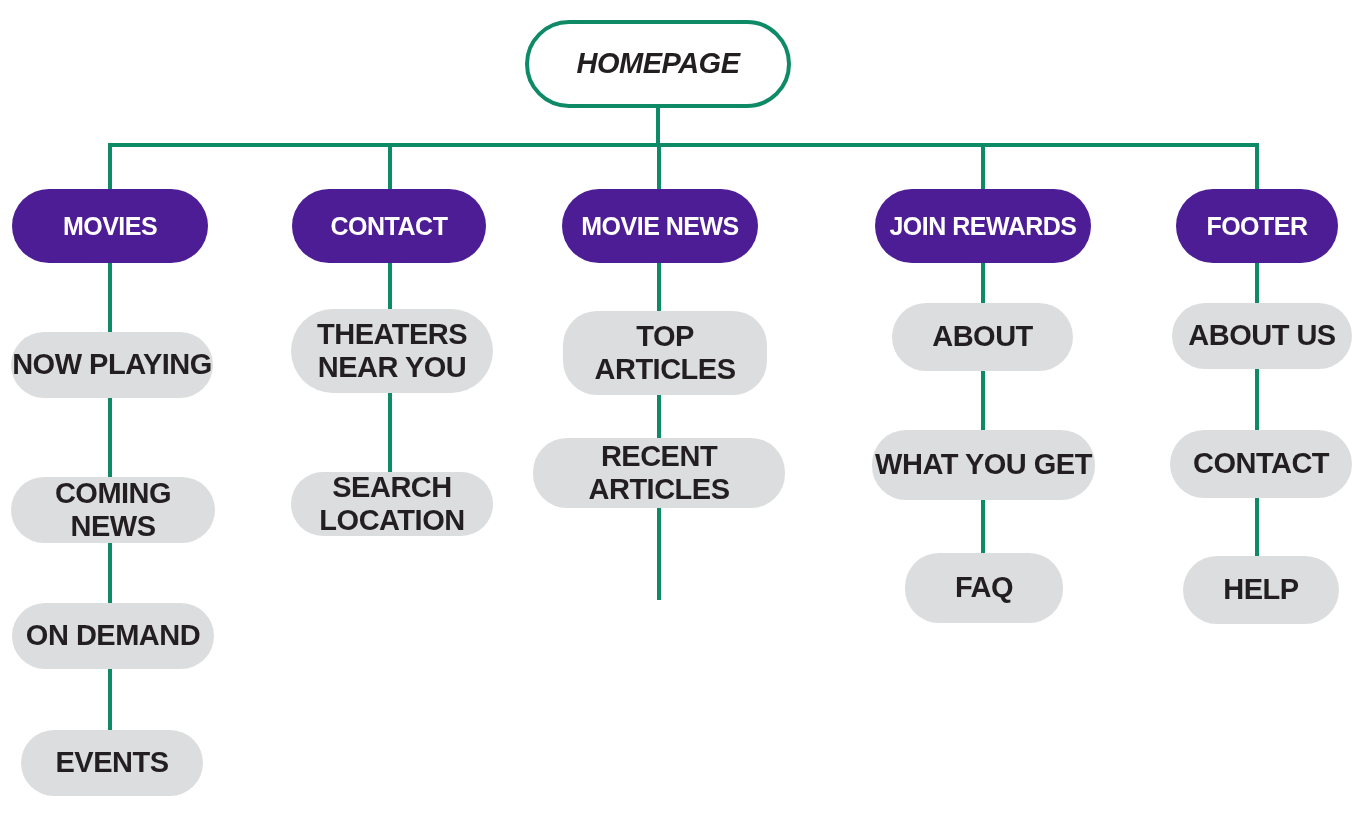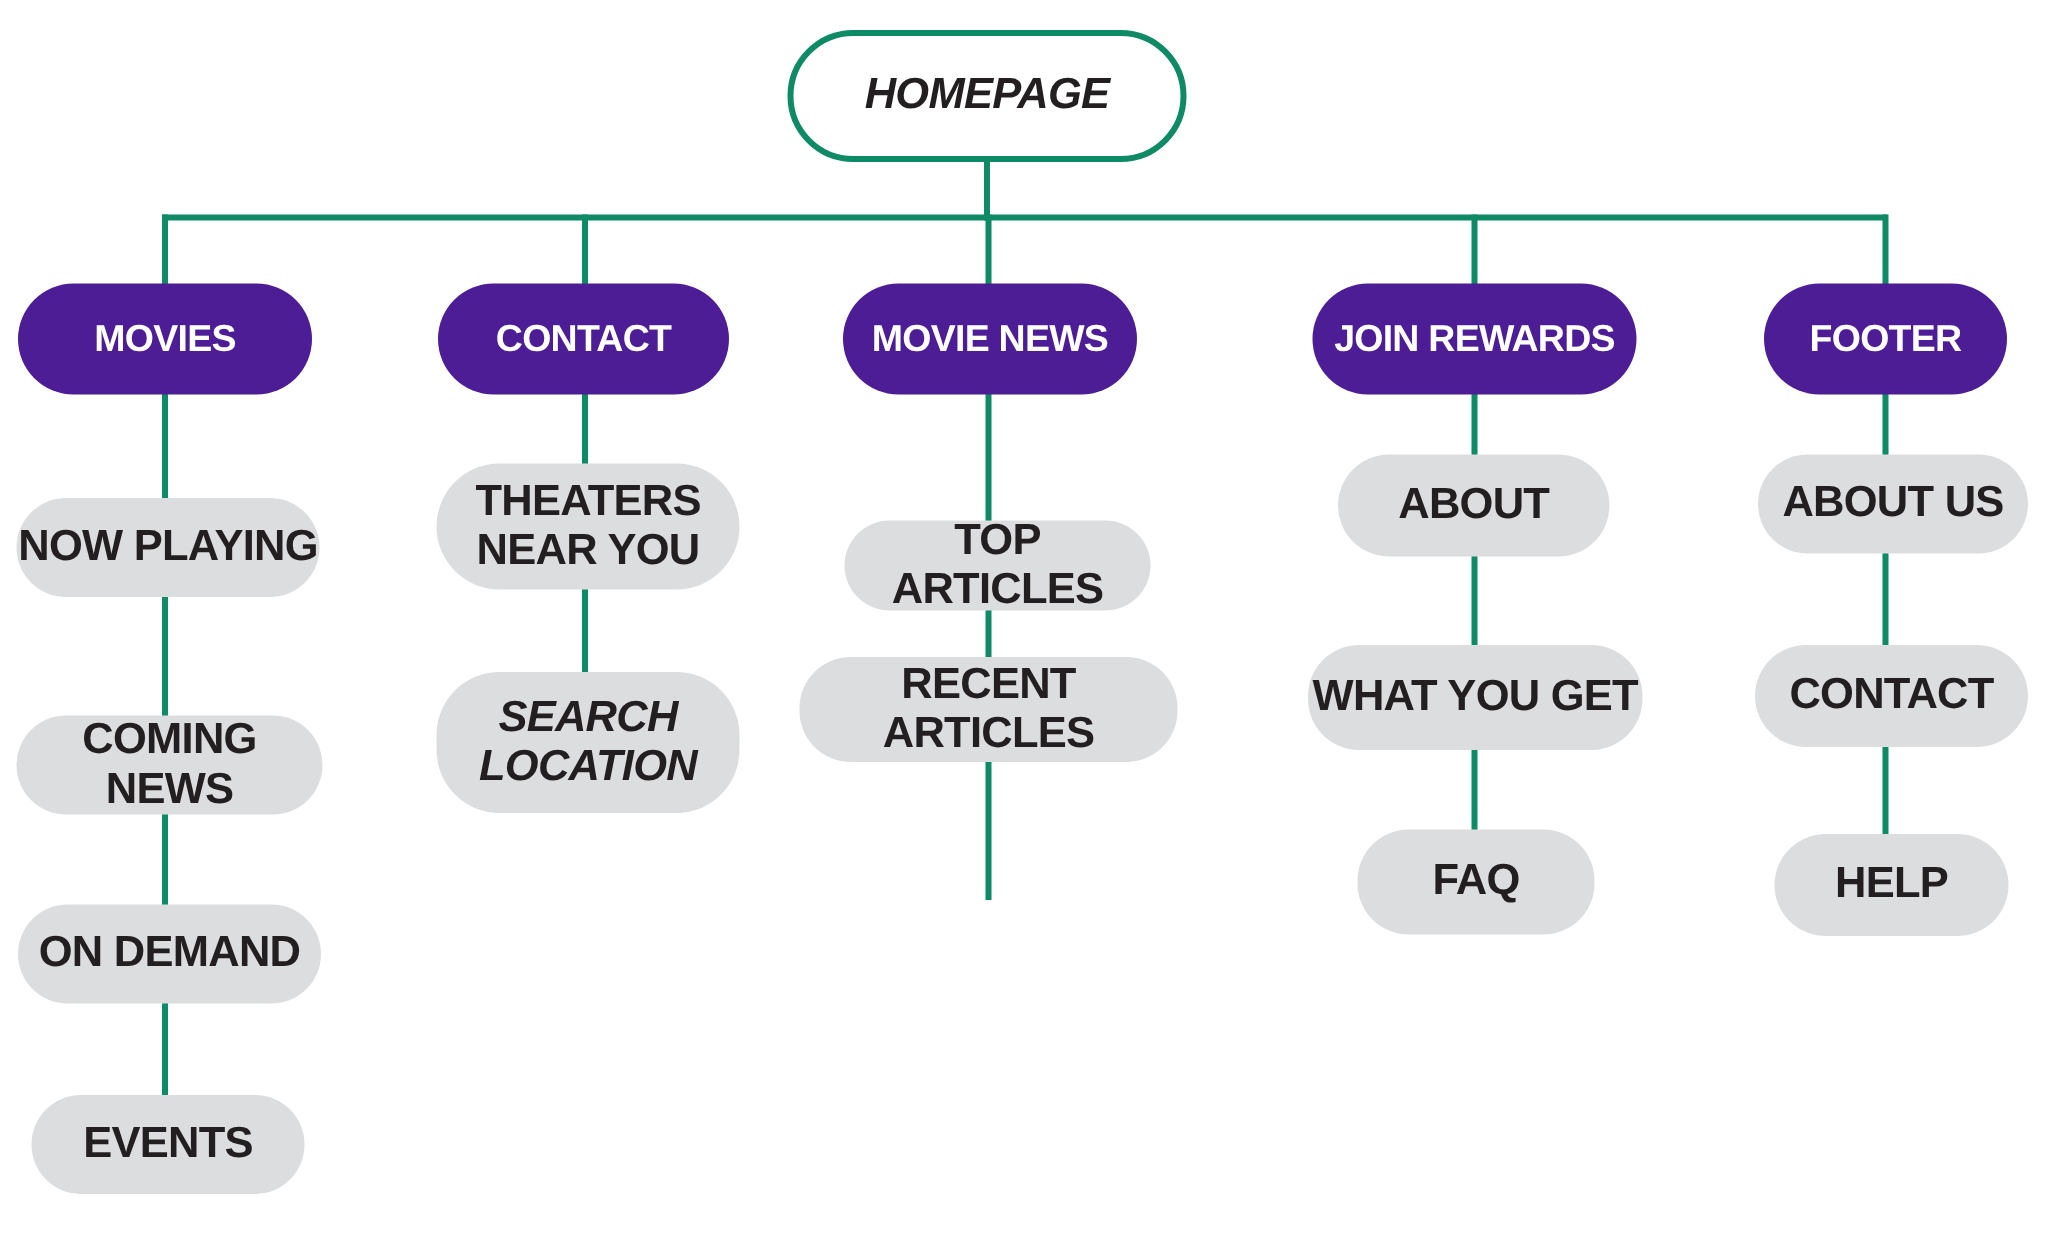--- a/index.html
+++ b/index.html
@@ -103,25 +103,25 @@
   <div class="node child-node" style="left:12px; top:603px; width:202px; height:66px;">
     <span class="lbl">ON DEMAND</span>
   </div>
   <div class="node child-node" style="left:21px; top:730px; width:182px; height:66px;">
     <span class="lbl">EVENTS</span>
   </div>
 
   <div class="node child-node two-line" style="left:291px; top:309px; width:202px; height:84px; border-radius:42px;">
     <span class="lbl">THEATERS NEAR YOU</span>
   </div>
-  <div class="node child-node two-line" style="left:291px; top:448px; width:202px; height:94px; border-radius:42px;font-style:italic;">
+  <div class="node child-node two-line" style="left:291px; top:472px; width:202px; height:64px; border-radius:42px;">
     <span class="lbl">SEARCH LOCATION</span>
   </div>
 
-  <div class="node child-node" style="left:563px; top:311px; width:204px; height:60px;margin-top:36px;">
+  <div class="node child-node" style="left:563px; top:311px; width:204px; height:84px;">
     <span class="lbl">TOP ARTICLES</span>
   </div>
   <div class="node child-node" style="left:533px; top:438px; width:252px; height:70px;">
     <span class="lbl">RECENT ARTICLES</span>
   </div>
 
   <div class="node child-node" style="left:892px; top:303px; width:181px; height:68px;">
     <span class="lbl">ABOUT</span>
   </div>
   <div class="node child-node" style="left:905px; top:553px; width:158px; height:70px;">

